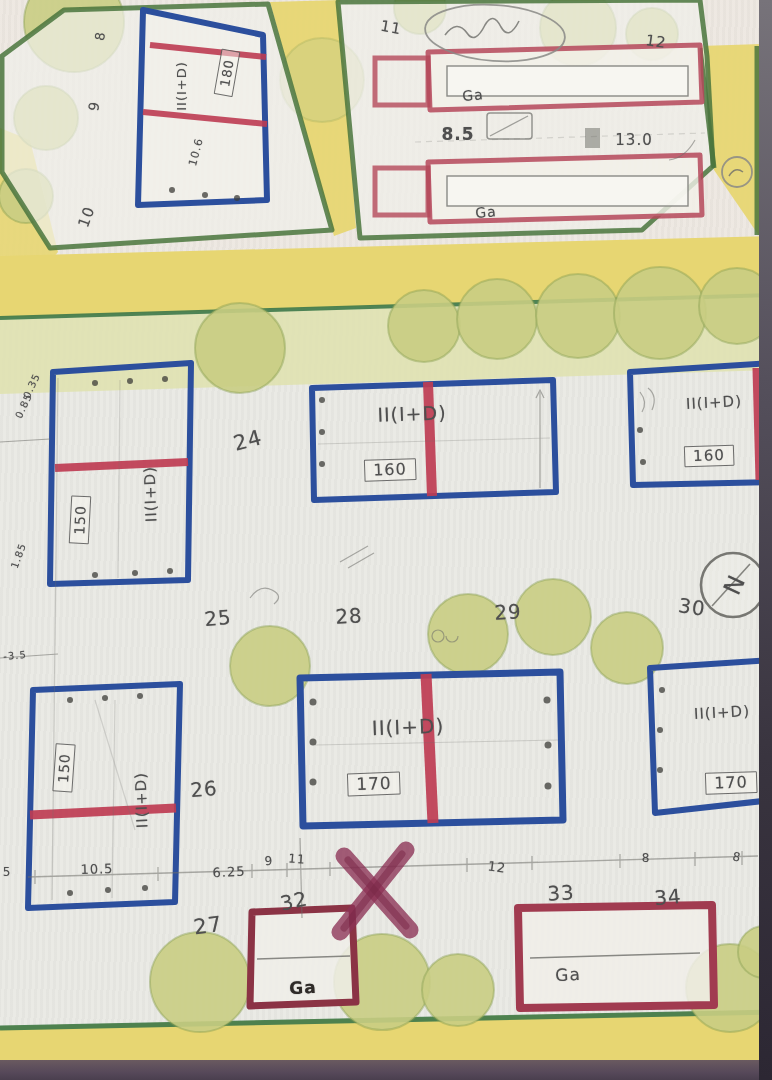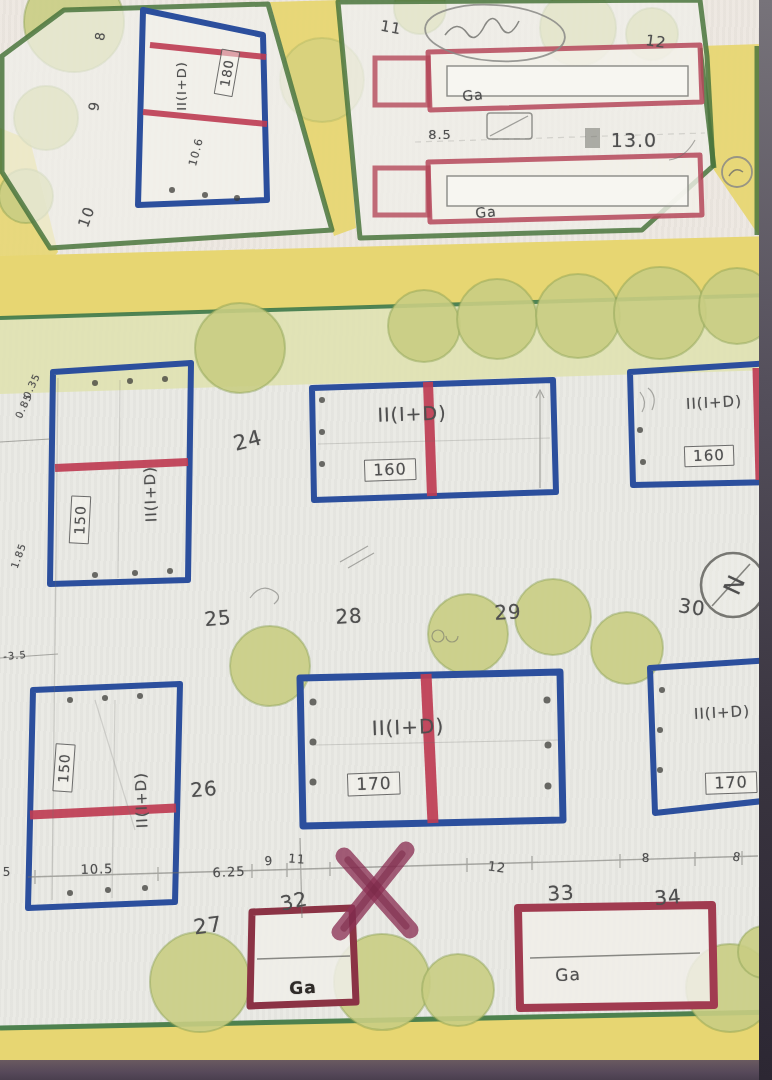--- a/index.html
+++ b/index.html
@@ -214,22 +214,22 @@
   <div class="labels">
       <span class="lbl" style="left: 100px; top: 36px; font-size: 13px; transform: translate(-50%, -50%) rotate(-80deg);">8</span>
       <span class="lbl" style="left: 94px; top: 106px; font-size: 14px; transform: translate(-50%, -50%) rotate(-80deg);">9</span>
       <span class="lbl" style="left: 87px; top: 217px; font-size: 15px; transform: translate(-50%, -50%) rotate(-70deg);">10</span>
       <span class="lbl" style="left: 196px; top: 152px; font-size: 11px; transform: translate(-50%, -50%) rotate(-75deg);">10.6</span>
       <span class="lbl boxed" style="left: 227px; top: 73px; font-size: 13px; transform: translate(-50%, -50%) rotate(-80deg);">180</span>
       <span class="lbl" style="left: 181px; top: 86px; font-size: 13px; transform: translate(-50%, -50%) rotate(-90deg);">II(I+D)</span>
       <span class="lbl" style="left: 391px; top: 28px; font-size: 15px; transform: translate(-50%, -50%) rotate(10deg);">11</span>
       <span class="lbl" style="left: 656px; top: 42px; font-size: 15px; transform: translate(-50%, -50%) rotate(8deg);">12</span>
       <span class="lbl" style="left: 473px; top: 95px; font-size: 14px; transform: translate(-50%, -50%) rotate(-5deg);">Ga</span>
-      <span class="lbl" style="left: 440px; top: 134px; font-size: 13px; transform: translate(-50%, -50%) rotate(0deg);">8.5</span>
-      <span class="lbl" style="left: 634px; top: 140px; font-size: 19px; transform: translate(-50%, -50%) rotate(0deg);">13.0</span>
+      <span class="lbl" style="left: 458px; top: 134px; font-size: 17px; transform: translate(-50%, -50%) rotate(0deg); font-weight: bold;">8.5</span>
+      <span class="lbl" style="left: 634px; top: 140px; font-size: 15px; transform: translate(-50%, -50%) rotate(0deg);">13.0</span>
       <span class="lbl" style="left: 486px; top: 212px; font-size: 14px; transform: translate(-50%, -50%) rotate(-5deg);">Ga</span>
       <span class="lbl" style="left: 32px; top: 386px; font-size: 10px; transform: translate(-50%, -50%) rotate(-65deg);">0.35</span>
       <span class="lbl" style="left: 24px; top: 406px; font-size: 10px; transform: translate(-50%, -50%) rotate(-65deg);">0.85</span>
       <span class="lbl" style="left: 248px; top: 441px; font-size: 21px; transform: translate(-50%, -50%) rotate(-15deg);">24</span>
       <span class="lbl" style="left: 151px; top: 494px; font-size: 15px; transform: translate(-50%, -50%) rotate(-92deg);">II(I+D)</span>
       <span class="lbl boxed" style="left: 80px; top: 520px; font-size: 14px; transform: translate(-50%, -50%) rotate(-87deg);">150</span>
       <span class="lbl" style="left: 412px; top: 414px; font-size: 19px; transform: translate(-50%, -50%) rotate(-2deg);">II(I+D)</span>
       <span class="lbl boxed" style="left: 390px; top: 470px; font-size: 16px; transform: translate(-50%, -50%) rotate(-2deg);">160</span>
       <span class="lbl" style="left: 714px; top: 403px; font-size: 15px; transform: translate(-50%, -50%) rotate(-3deg);">II(I+D)</span>
       <span class="lbl boxed" style="left: 709px; top: 456px; font-size: 15px; transform: translate(-50%, -50%) rotate(-2deg);">160</span>

